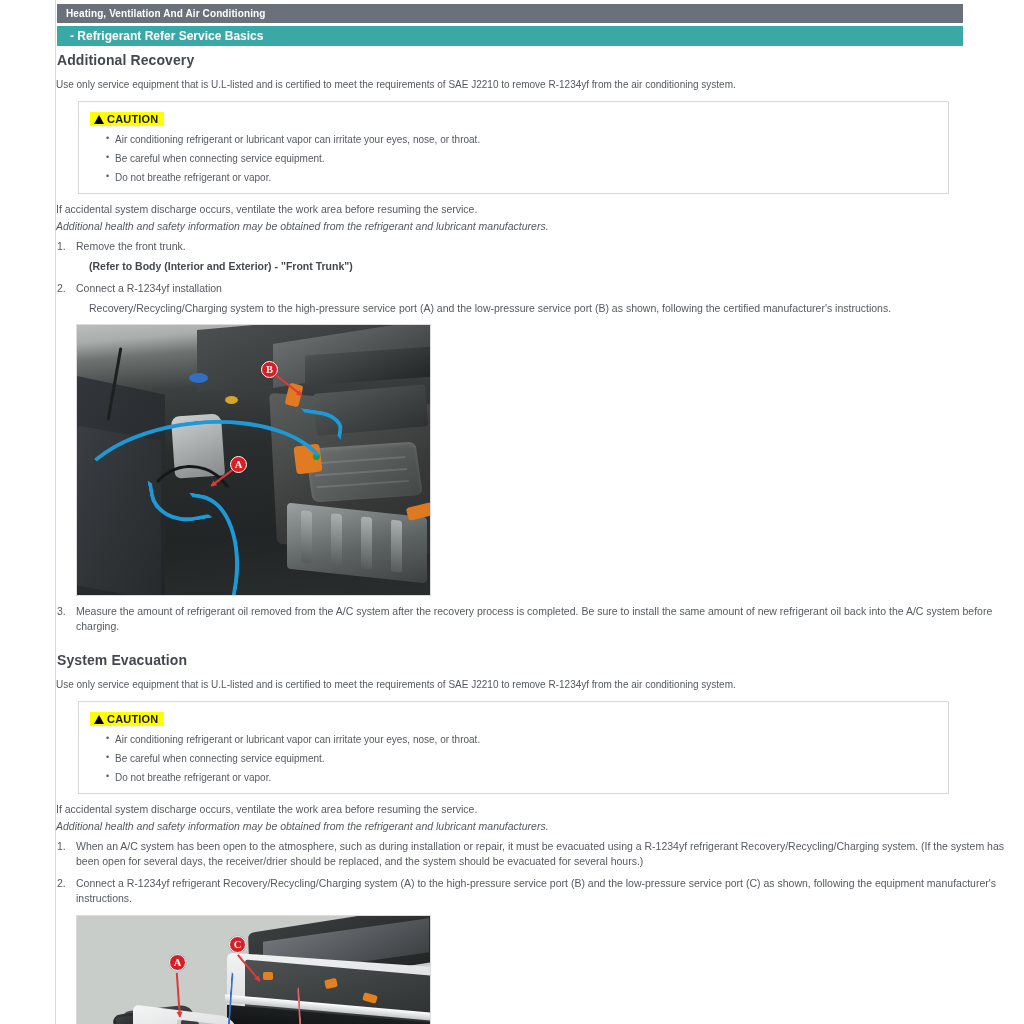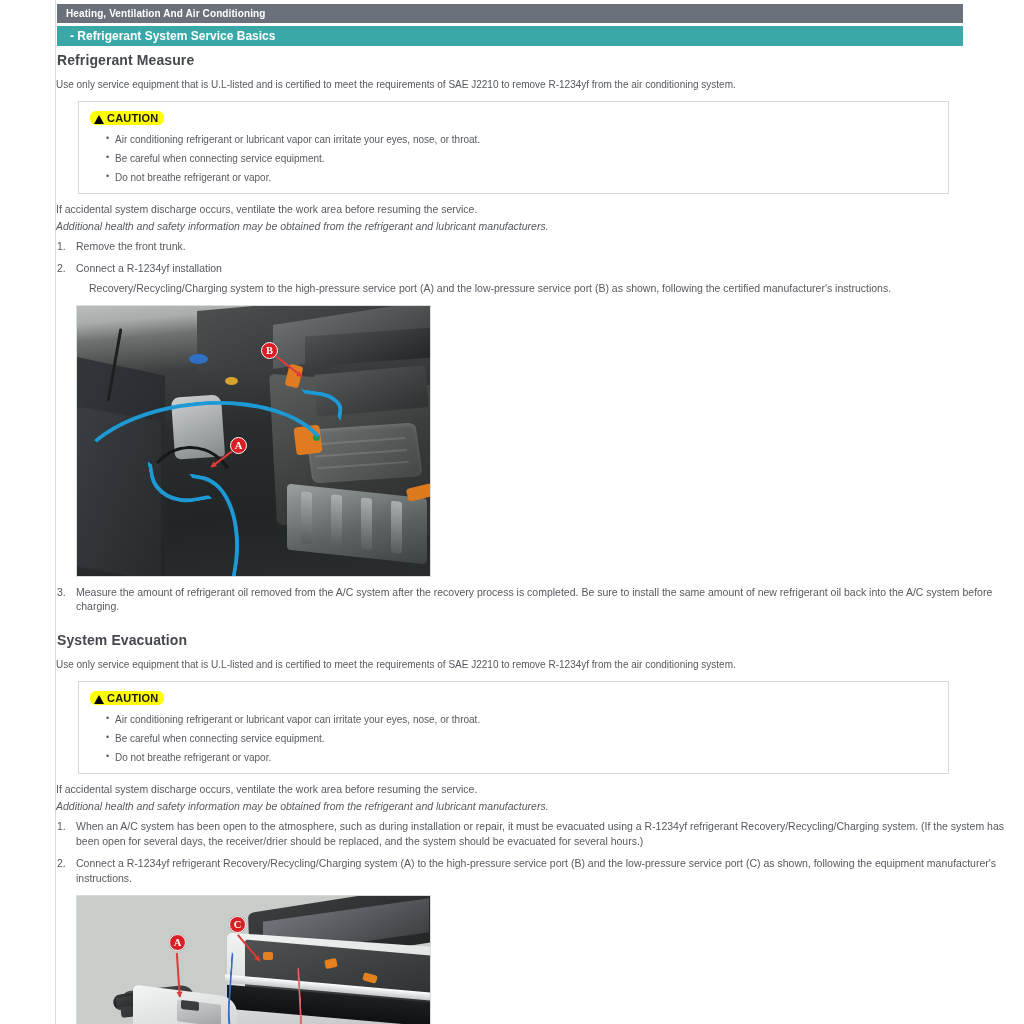--- a/index.html
+++ b/index.html
@@ -87,26 +87,25 @@
   
   .caution-box {
     border: 1px solid #d8d8d8;
     margin: 9px 0 0 22px;
     width: 871px;
     padding: 8px 0 10px 0;
     background: #fff;
   }
   .caution-badge {
     display: inline-flex;
-    align-items: flex-end;
+    align-items: center;
     gap: 3px;
     background: #ffff00;
     padding: 1px 5px 1px 4px;
     margin-left: 11px;
-    border-radius: 6px;
   }
   .caution-badge .warn-tri {
     display: inline-block;
     width: 0; height: 0;
     border-left: 5px solid transparent;
     border-right: 5px solid transparent;
     border-bottom: 9px solid #000000;
     position: relative;
     top: 0px;
   }
@@ -467,26 +466,26 @@
 
 <div class="page">
 
   <div class="left-rule"></div>
 
   <div class="breadcrumb-bar">
     <span class="bc-text">Heating, Ventilation And Air Conditioning</span>
   </div>
 
   <div class="title-bar">
-    <span class="tb-text">- Refrigerant System Service Basics</span>
+    <span class="tb-text">- Refrigerant Refer Service Basics</span>
   </div>
 
   <div class="content">
 
-    <h2 class="section-title">Refrigerant Measure</h2>
+    <h2 class="section-title">Additional Recovery</h2>
 
     <p class="lead">Use only service equipment that is U.L-listed and is certified to meet the requirements of SAE J2210 to remove R-1234yf from the air conditioning system.</p>
 
     <div class="caution-box">
       <div class="caution-badge">
         <span class="warn-tri"></span>
         <span class="warn-label">CAUTION</span>
       </div>
       <ul class="caution-list">
         <li>Air conditioning refrigerant or lubricant vapor can irritate your eyes, nose, or throat.</li>
@@ -495,20 +494,21 @@
       </ul>
     </div>
 
     <p class="note">If accidental system discharge occurs, ventilate the work area before resuming the service.</p>
     <p class="note tight">Additional health and safety information may be obtained from the refrigerant and lubricant manufacturers.</p>
 
     <ol class="steps">
       <li>
         <span class="num">1.</span>
         <span>Remove the front trunk.</span>
+        <span class="step-sub bold">(Refer to Body (Interior and Exterior) - "Front Trunk")</span>
       </li>
       <li>
         <span class="num">2.</span>
         <span>Connect a R-1234yf installation</span>
         <span class="step-sub">Recovery/Recycling/Charging system to the high-pressure service port (A) and the low-pressure service port (B) as shown, following the certified manufacturer's instructions.</span>
       </li>
     </ol>
 
     <div class="figure fig1">
       <div class="fig-stage">

